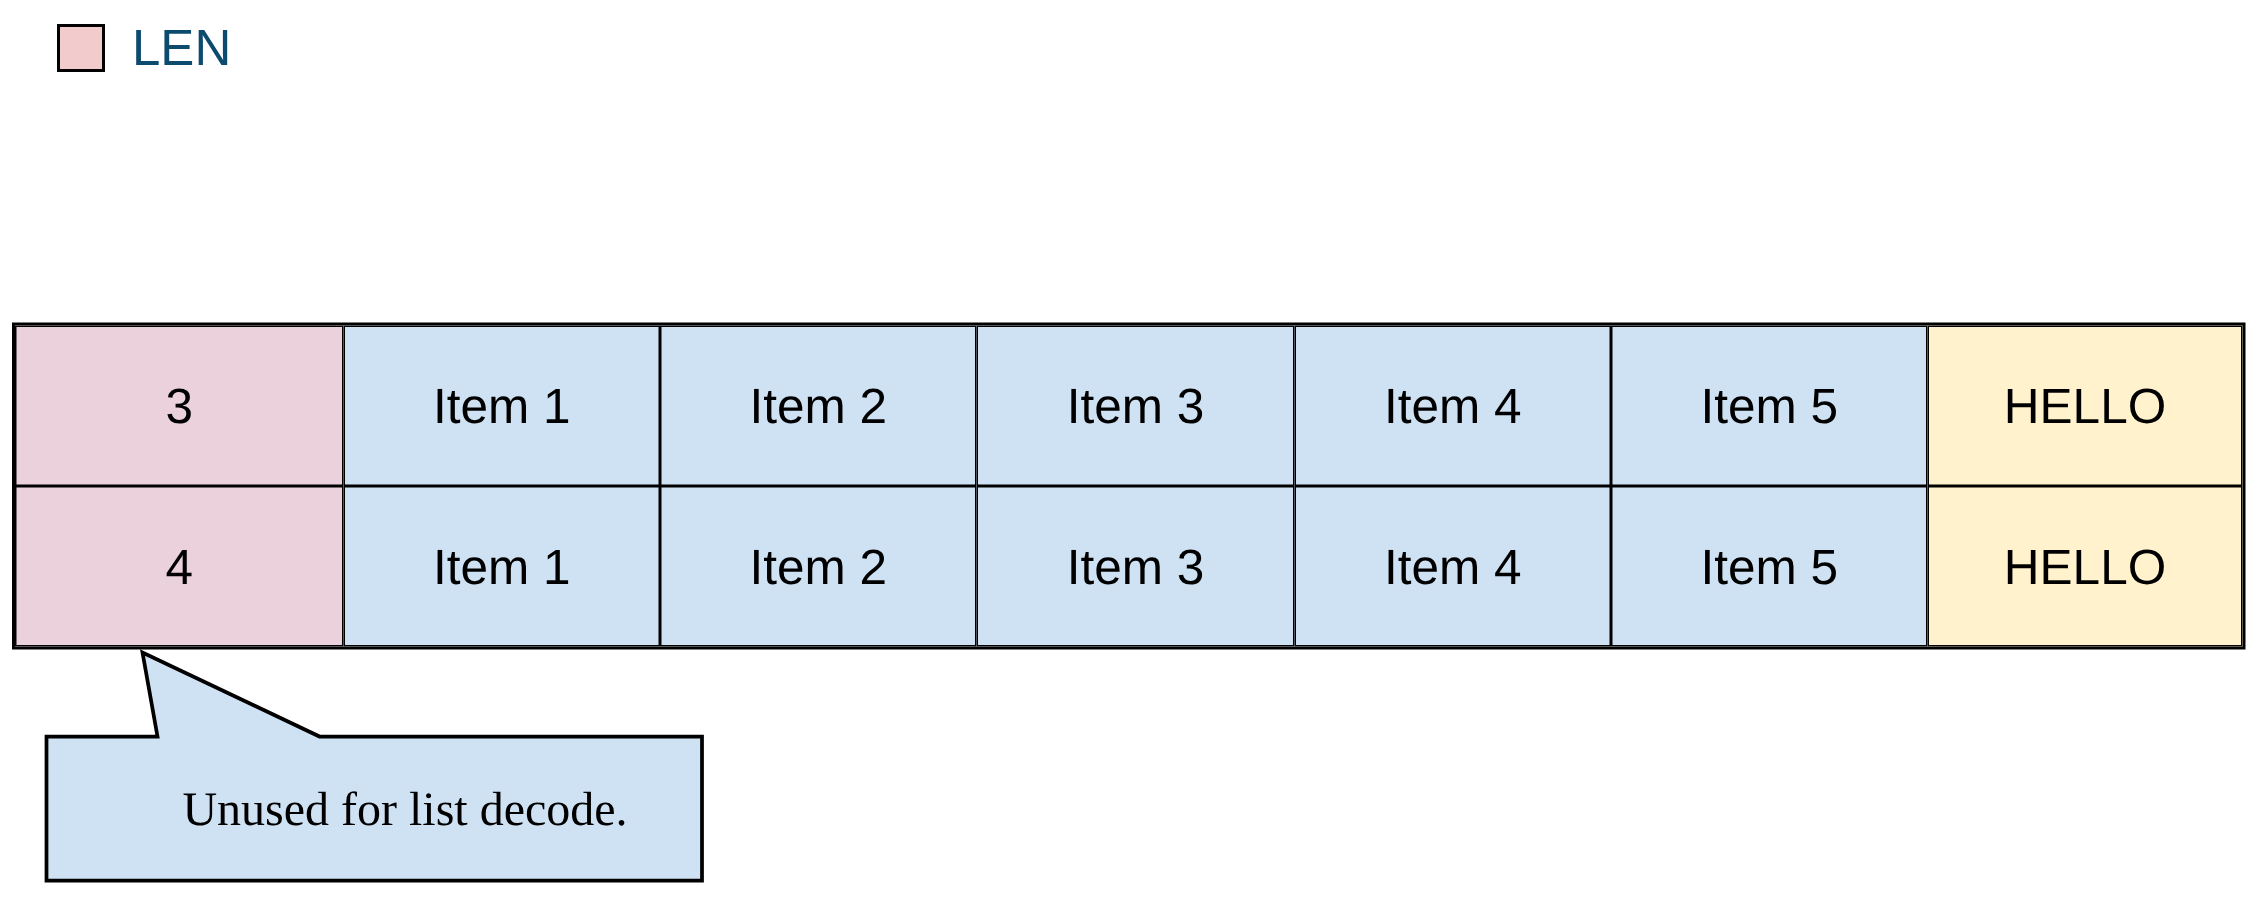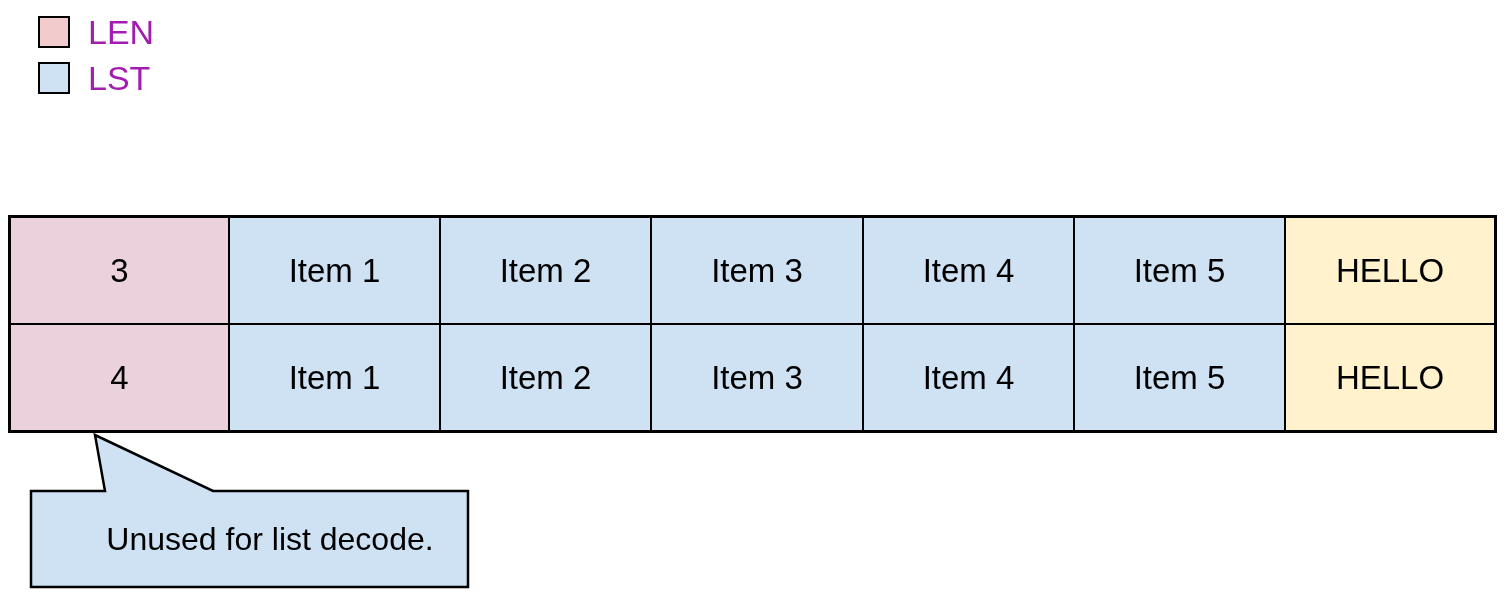--- a/index.html
+++ b/index.html
@@ -33,21 +33,21 @@
   }
   .swatch {
     width: 28px;
     height: 28px;
     border: 2px solid #000000;
     flex: 0 0 auto;
   }
   .legend-label {
     font-size: 34px;
     line-height: 32px;
-    color: #a21caf;
+    color: #0c4a6e;
     white-space: nowrap;
   }
 
   
   .byte-table {
     position: absolute;
     left: 8px;
     top: 215px;
     display: grid;
     grid-template-columns: 219px 211px 211px 212px 211px 211px 210px;
@@ -82,42 +82,39 @@
   .callout-text {
     position: absolute;
     left: 2px;
     top: 60px;
     width: 478px;
     height: 96px;
     display: flex;
     flex-direction: column;
     align-items: center;
     justify-content: center;
+    font-family: Liberation Serif, serif;
   }
   .callout-line {
     font-size: 32px;
     line-height: 40px;
     color: #000000;
     text-align: center;
     white-space: nowrap;
   }
 </style>
 </head>
 <body>
 
 <div id="canvas">
 
   <div class="legend">
     <div class="legend-item">
       <span class="swatch" style="background-color: rgb(242, 204, 204);"></span>
       <span class="legend-label">LEN</span>
-    </div>
-    <div class="legend-item">
-      <span class="swatch" style="background-color: rgb(207, 226, 243);"></span>
-      <span class="legend-label">LST</span>
     </div>
   </div>
 
   <div class="byte-table">
 
     <div class="cell" style="background-color: rgb(234, 209, 220);">3</div>
     <div class="cell" style="background-color: rgb(207, 226, 243);">Item 1</div>
     <div class="cell" style="background-color: rgb(207, 226, 243);">Item 2</div>
     <div class="cell" style="background-color: rgb(207, 226, 243);">Item 3</div>
     <div class="cell" style="background-color: rgb(207, 226, 243);">Item 4</div>

